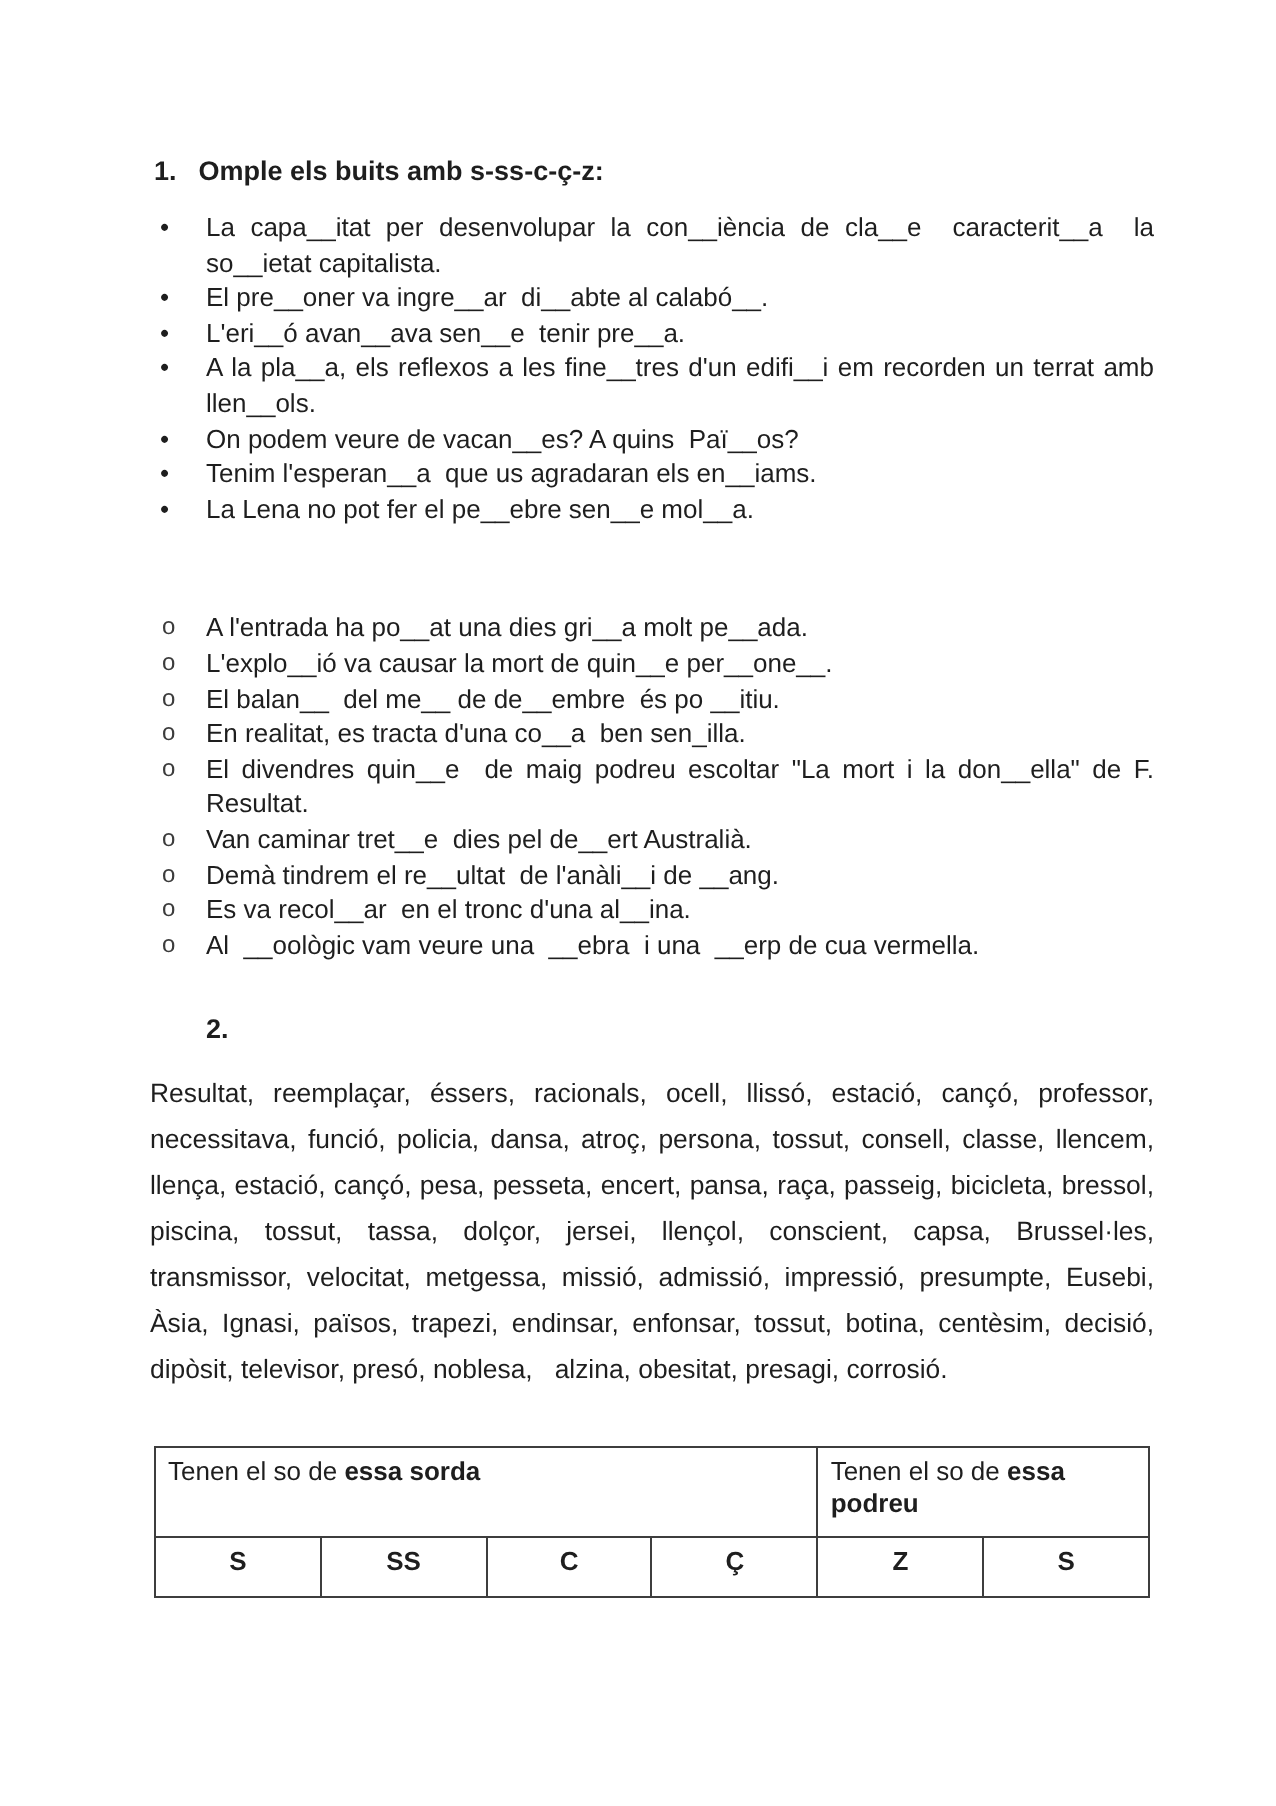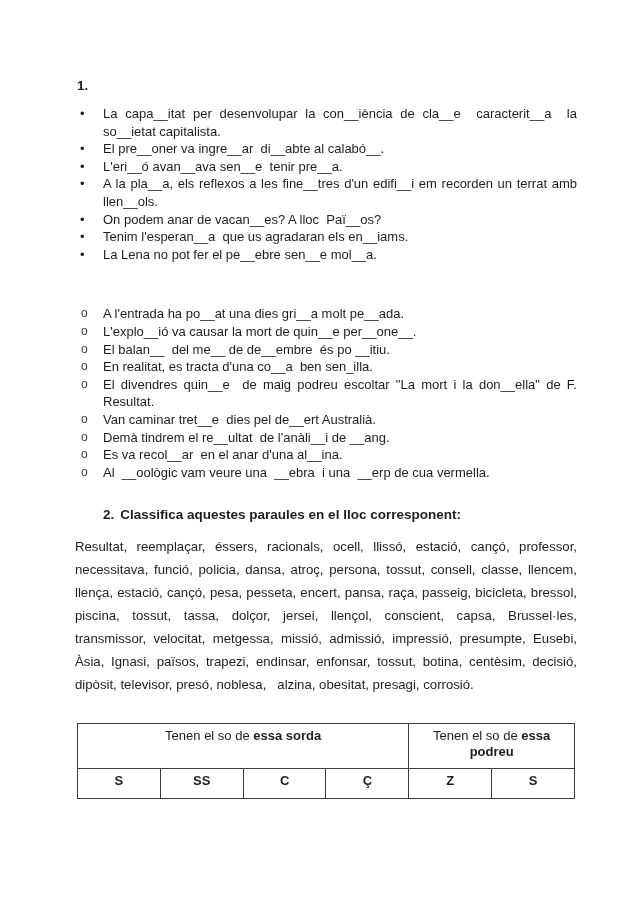--- a/index.html
+++ b/index.html
@@ -64,39 +64,39 @@
     table-layout: fixed;
   }
   table.classify td {
     border: 1.4px solid #3d3d3d;
     font-size: 13px;
     box-sizing: border-box;
   }
   td.gh {
     height: 45px;
     vertical-align: top;
-    text-align: center;
     padding: 4px 6px 0 6px;
     line-height: 16px;
   }
   td.cl {
     height: 30px;
     vertical-align: top;
     text-align: center;
     padding-top: 4px;
     font-weight: bold;
   }
 </style>
 </head>
 <body>
 
 <div class="page">
 
   <div class="h1">
     <span>1.</span>
+    <span>Omple els buits amb s-ss-c-ç-z:</span>
   </div>
 
   <div class="list bullets">
       <div class="li">
       <span class="marker">•</span>
       <span class="litext">La capa__itat per desenvolupar la con__iència de cla__e  caracterit__a  la so__ietat capitalista.</span>
     </div>
       <div class="li">
       <span class="marker">•</span>
       <span class="litext">El pre__oner va ingre__ar  di__abte al calabó__.</span>
@@ -104,21 +104,21 @@
       <div class="li">
       <span class="marker">•</span>
       <span class="litext">L'eri__ó avan__ava sen__e  tenir pre__a.</span>
     </div>
       <div class="li">
       <span class="marker">•</span>
       <span class="litext">A la pla__a, els reflexos a les fine__tres d'un edifi__i em recorden un terrat amb llen__ols.</span>
     </div>
       <div class="li">
       <span class="marker">•</span>
-      <span class="litext">On podem anar de vacan__es? A lloc  Paï__os?</span>
+      <span class="litext">On podem veure de vacan__es? A quins  Paï__os?</span>
     </div>
       <div class="li">
       <span class="marker">•</span>
       <span class="litext">Tenim l'esperan__a  que us agradaran els en__iams.</span>
     </div>
       <div class="li">
       <span class="marker">•</span>
       <span class="litext">La Lena no pot fer el pe__ebre sen__e mol__a.</span>
     </div>
     </div>
@@ -147,31 +147,30 @@
       <div class="li">
       <span class="marker">o</span>
       <span class="litext">Van caminar tret__e  dies pel de__ert Australià.</span>
     </div>
       <div class="li">
       <span class="marker">o</span>
       <span class="litext">Demà tindrem el re__ultat  de l'anàli__i de __ang.</span>
     </div>
       <div class="li">
       <span class="marker">o</span>
-      <span class="litext">Es va recol__ar  en el anar d'una al__ina.</span>
+      <span class="litext">Es va recol__ar  en el tronc d'una al__ina.</span>
     </div>
       <div class="li">
       <span class="marker">o</span>
       <span class="litext">Al  __oològic vam veure una  __ebra  i una  __erp de cua vermella.</span>
     </div>
     </div>
 
   <div class="h2">
     <span>2.</span>
-    <span>Classifica aquestes paraules en el lloc corresponent:</span>
   </div>
 
   <p class="words">Resultat, reemplaçar, éssers, racionals, ocell, llissó, estació, cançó, professor, necessitava, funció, policia, dansa, atroç, persona, tossut, consell, classe, llencem, llença, estació, cançó, pesa, pesseta, encert, pansa, raça, passeig, bicicleta, bressol, piscina, tossut, tassa, dolçor, jersei, llençol, conscient, capsa, Brussel·les, transmissor, velocitat, metgessa, missió, admissió, impressió, presumpte, Eusebi, Àsia, Ignasi, països, trapezi, endinsar, enfonsar, tossut, botina, centèsim, decisió,       dipòsit, televisor, presó, noblesa,   alzina, obesitat, presagi, corrosió.</p>
 
   <table class="classify">
     <colgroup>
       <col style="width:16.666%">
         <col style="width:16.666%">
         <col style="width:16.666%">
       <col style="width:16.666%">

